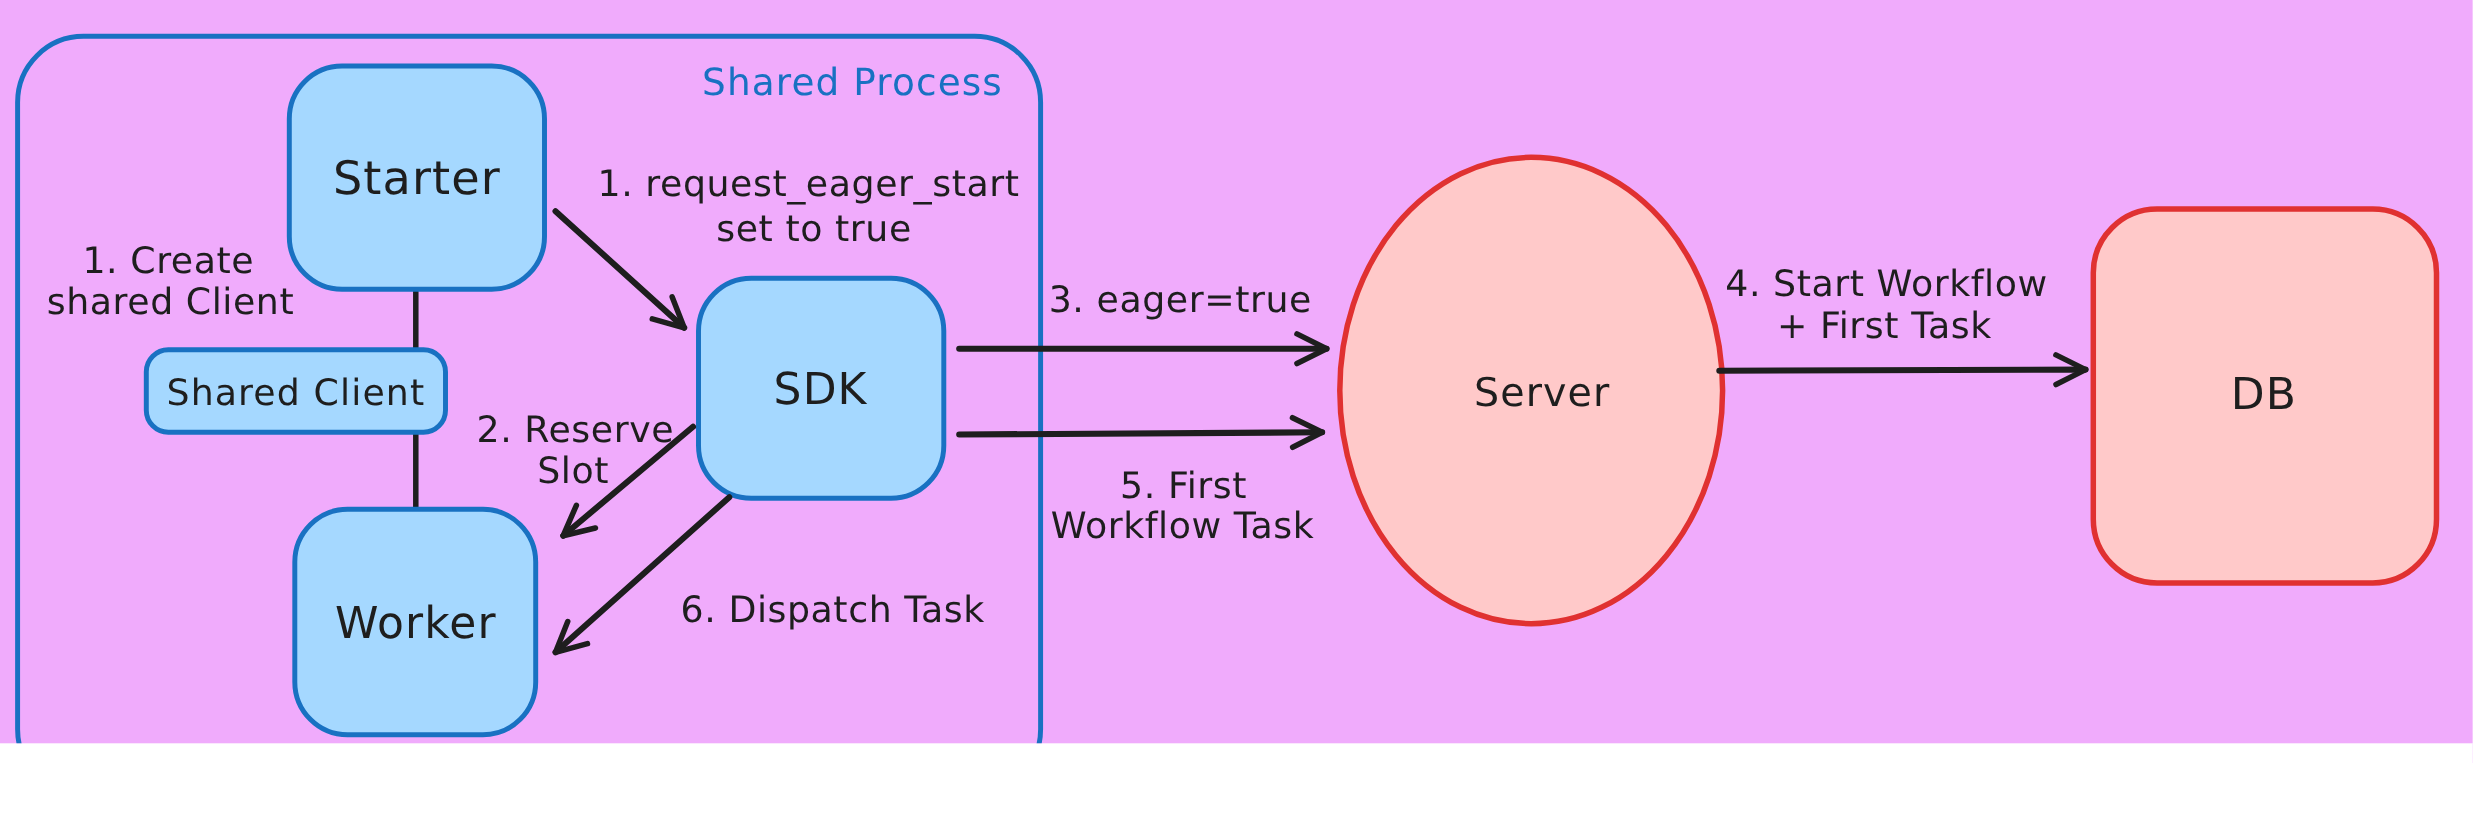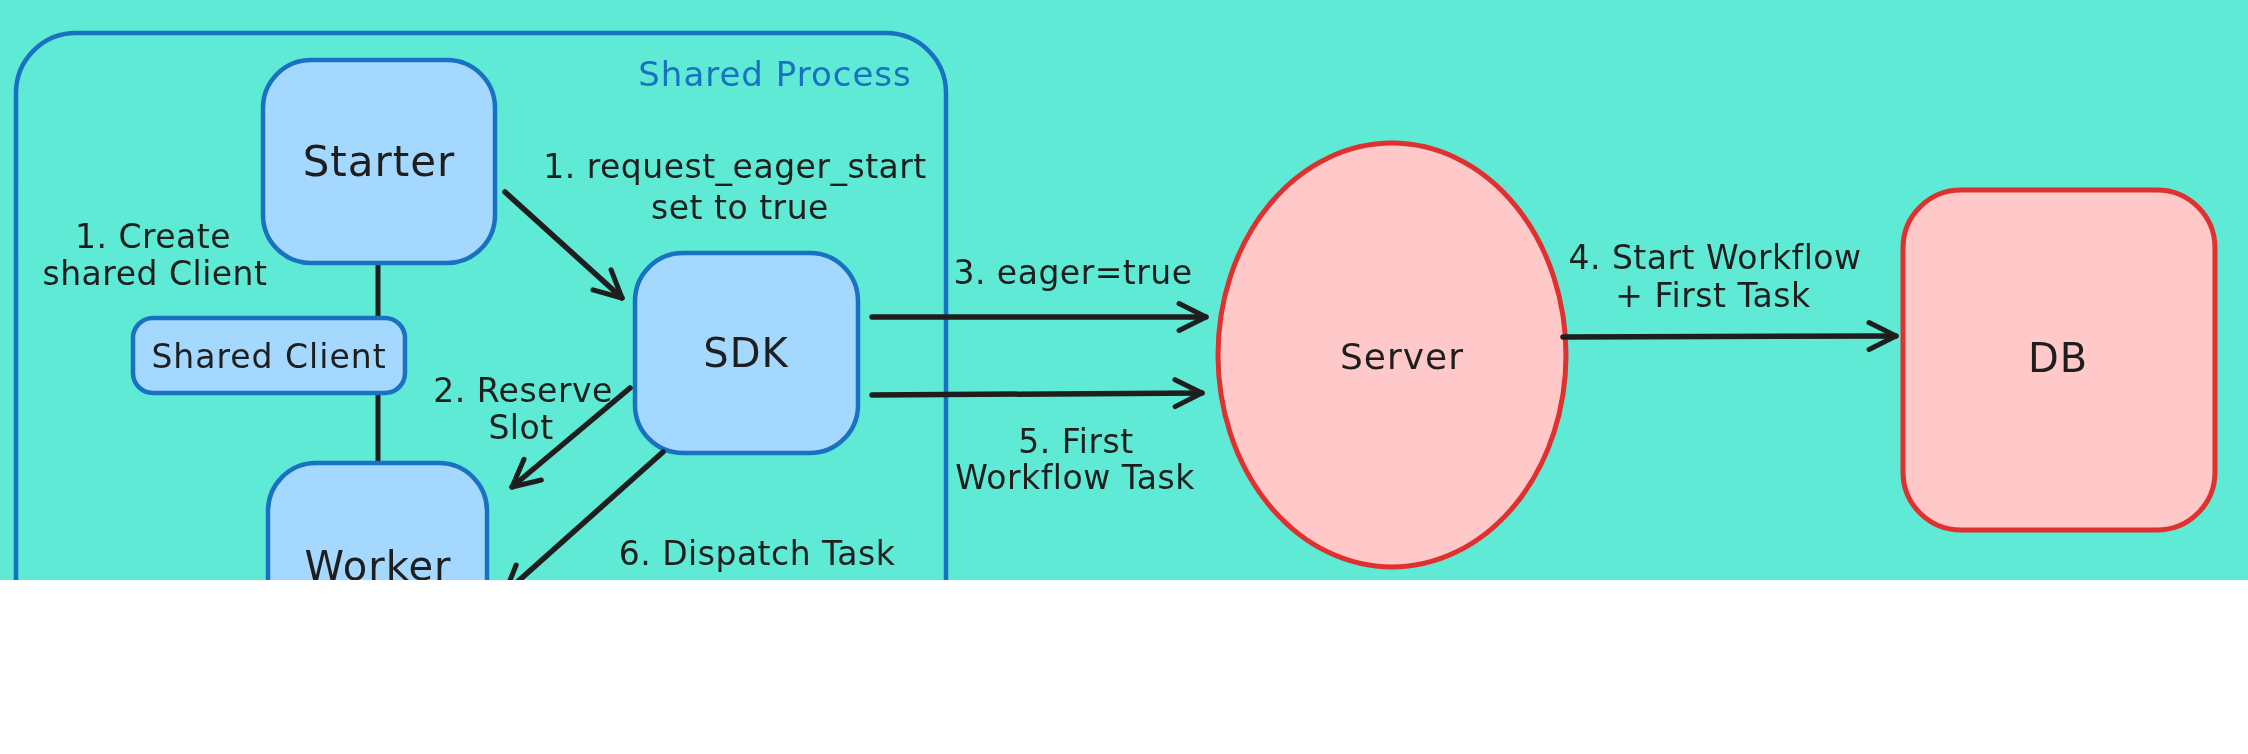--- a/index.html
+++ b/index.html
@@ -3,22 +3,22 @@
 <meta charset="utf-8">
 <style>
   html, body {
     margin: 0;
     padding: 0;
     background: #ffffff;
   }
   .stage {
     position: relative;
     width: 2248px;
-    height: 580px;
-    background: #5eead4;
+    height: 676px;
+    background: #f0abfc;
     overflow: hidden;
   }
   svg {
     display: block;
     font-family: "DejaVu Sans", "Liberation Sans", sans-serif;
   }
   .node-blue {
     fill: #a5d8ff;
     stroke: #1971c2;
     stroke-width: 4.5;

